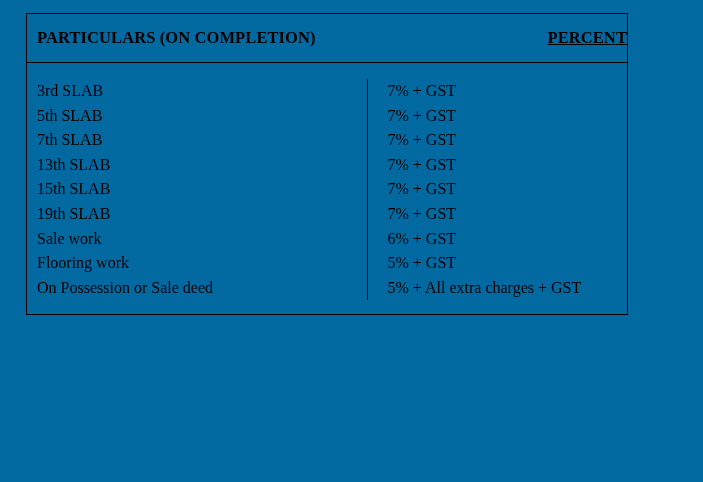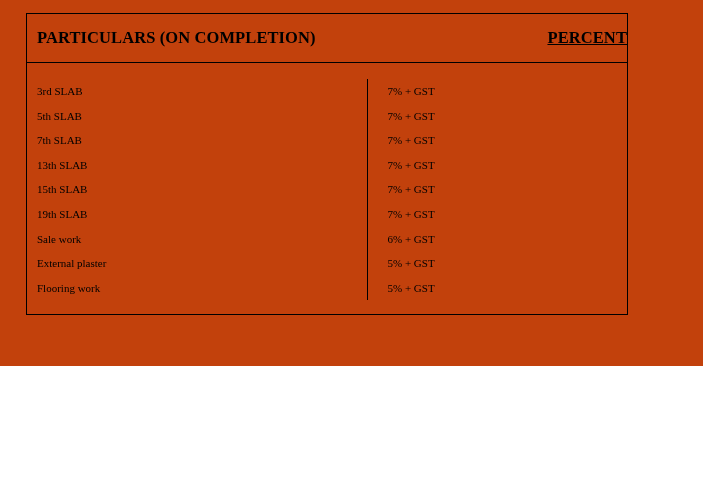--- a/index.html
+++ b/index.html
@@ -10,22 +10,22 @@
   body {
     width: 703px;
     height: 482px;
     font-family: "Liberation Serif", serif;
     color: #000000;
     overflow: hidden;
   }
   .page {
     position: relative;
     width: 703px;
-    height: 366px;
-    background: #c2410c;
+    height: 482px;
+    background: #0369a1;
   }
   .payment-table {
     position: absolute;
     left: 26px;
     top: 13px;
     width: 592px;
     border-collapse: collapse;
     border: 1.5px solid #000000;
     table-layout: fixed;
   }
@@ -56,21 +56,21 @@
   .head-row th.col-percent {
     text-align: right;
     padding-left: 0;
     text-decoration: underline;
   }
   .spacer-row td {
     height: 16px;
   }
   .body-row td {
     height: 24.6px;
-    font-size: 11px;
+    font-size: 16px;
     line-height: 24.6px;
     white-space: nowrap;
   }
   .body-row td.cell-particular {
     border-right: 1.5px solid #000000;
     padding-left: 10px;
     text-align: left;
   }
   .body-row td.cell-percent {
     padding-left: 20px;
@@ -118,26 +118,26 @@
       </tr>
       <tr class="body-row">
         <td class="cell-particular">19th SLAB</td>
         <td class="cell-percent">7% + GST</td>
       </tr>
       <tr class="body-row">
         <td class="cell-particular">Sale work</td>
         <td class="cell-percent">6% + GST</td>
       </tr>
       <tr class="body-row">
-        <td class="cell-particular">External plaster</td>
+        <td class="cell-particular">Flooring work</td>
         <td class="cell-percent">5% + GST</td>
       </tr>
       <tr class="body-row">
-        <td class="cell-particular">Flooring work</td>
-        <td class="cell-percent">5% + GST</td>
+        <td class="cell-particular">On Possession or Sale deed</td>
+        <td class="cell-percent">5% + All extra charges + GST</td>
       </tr>
       <tr class="bottom-pad">
         <td class="col-particulars"></td>
         <td class="col-percent"></td>
       </tr>
     </tbody>
   </table>
 </div>
 
 </body></html>

